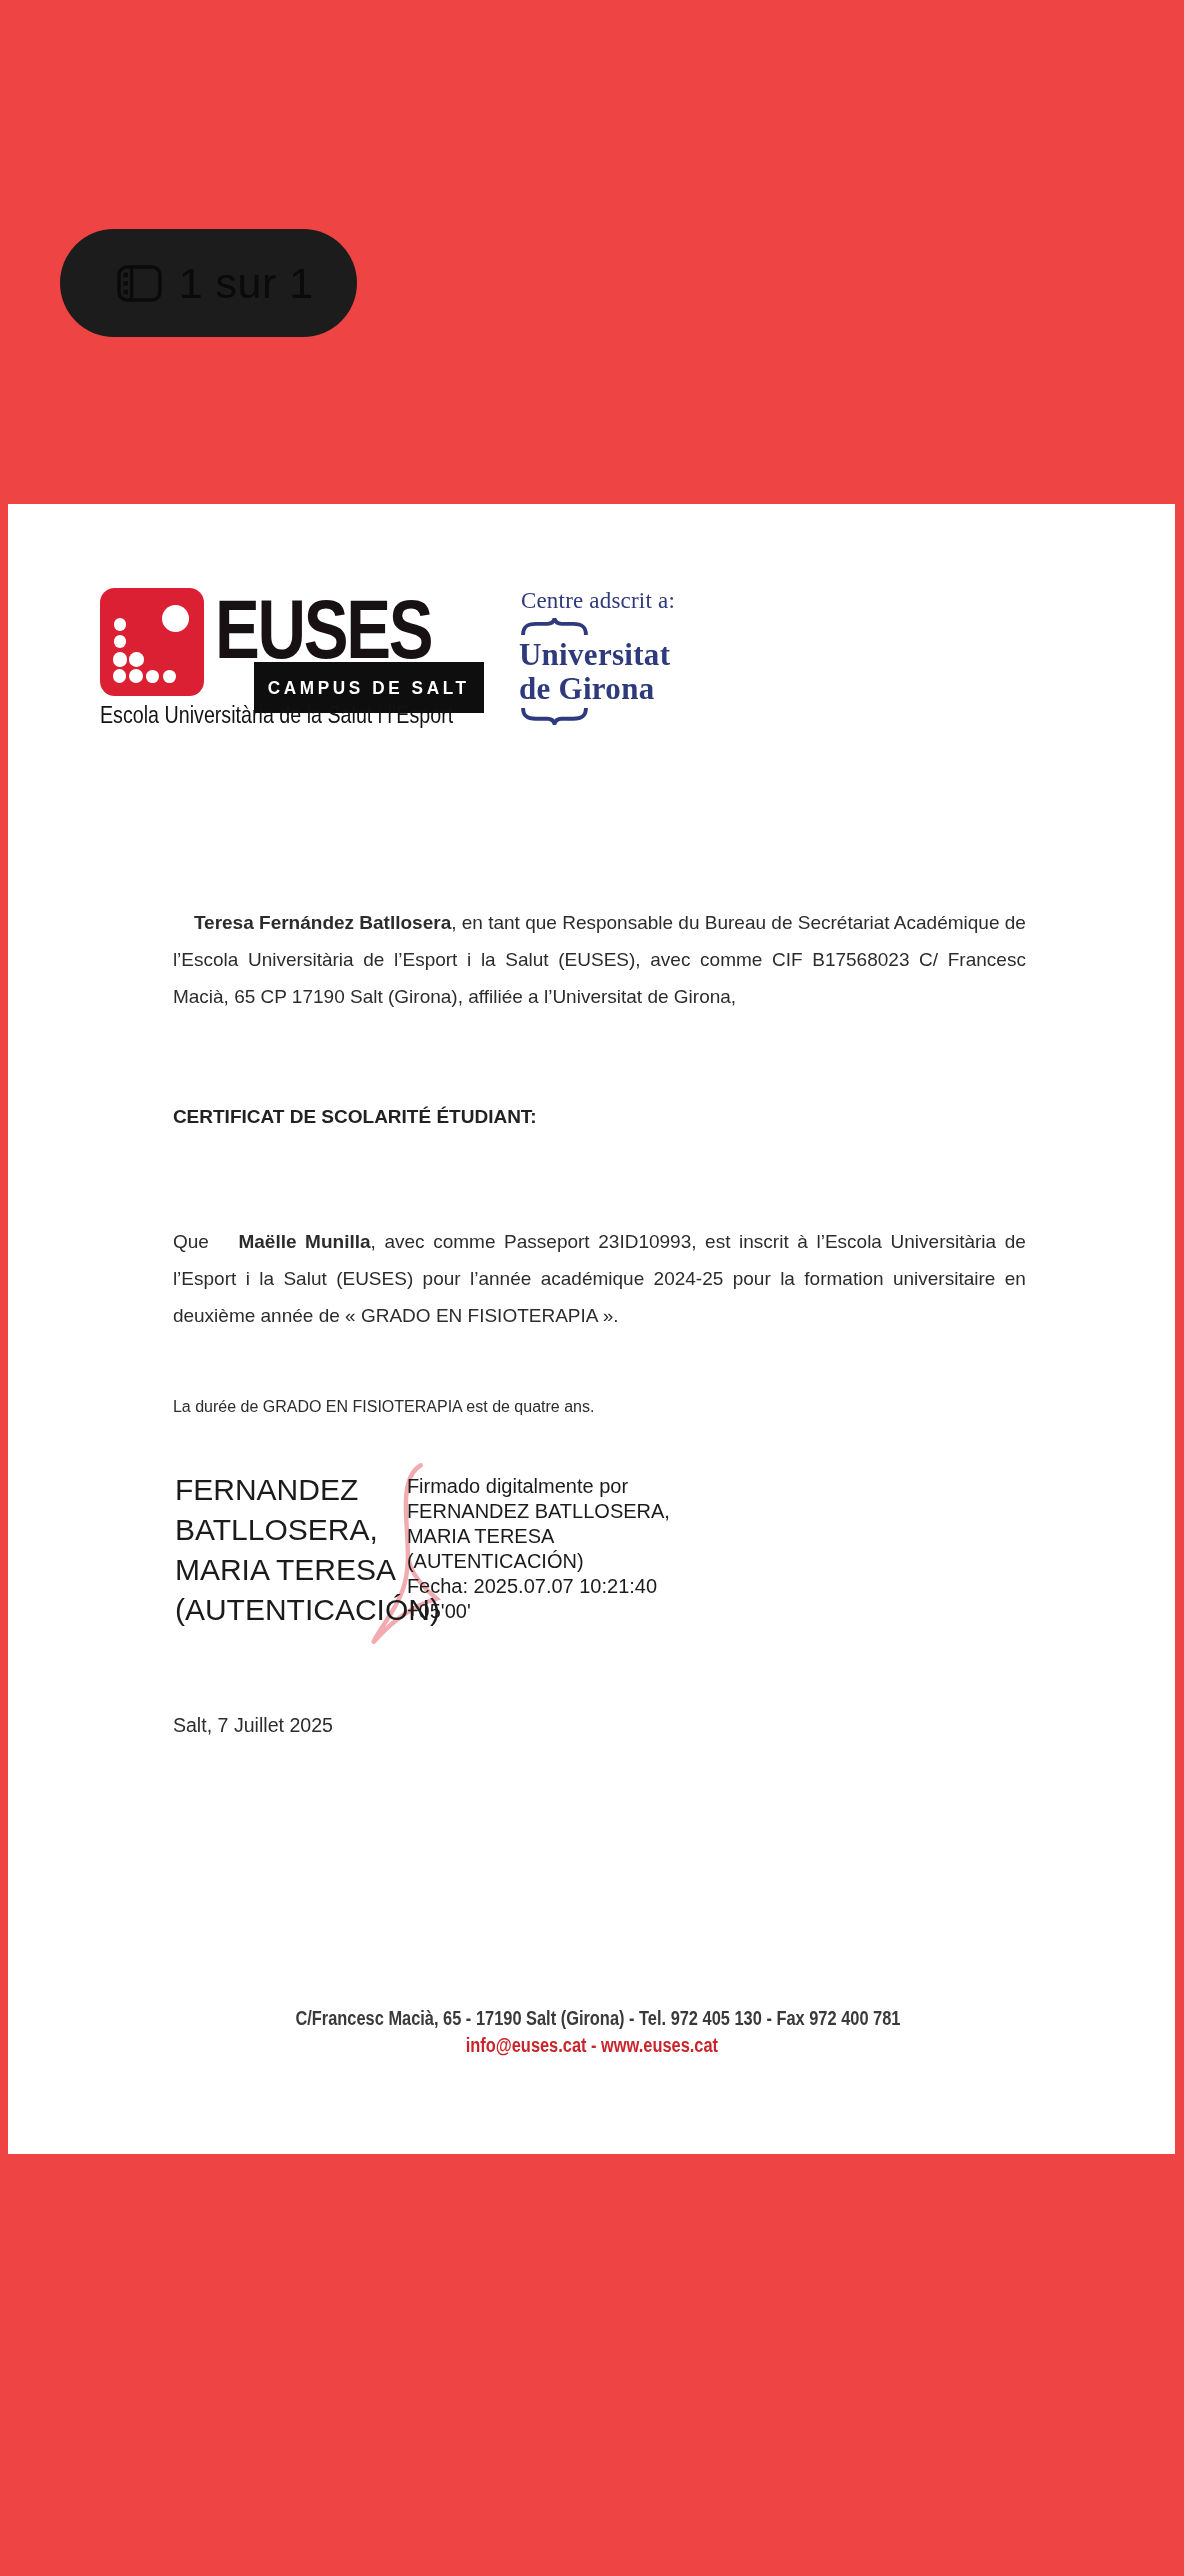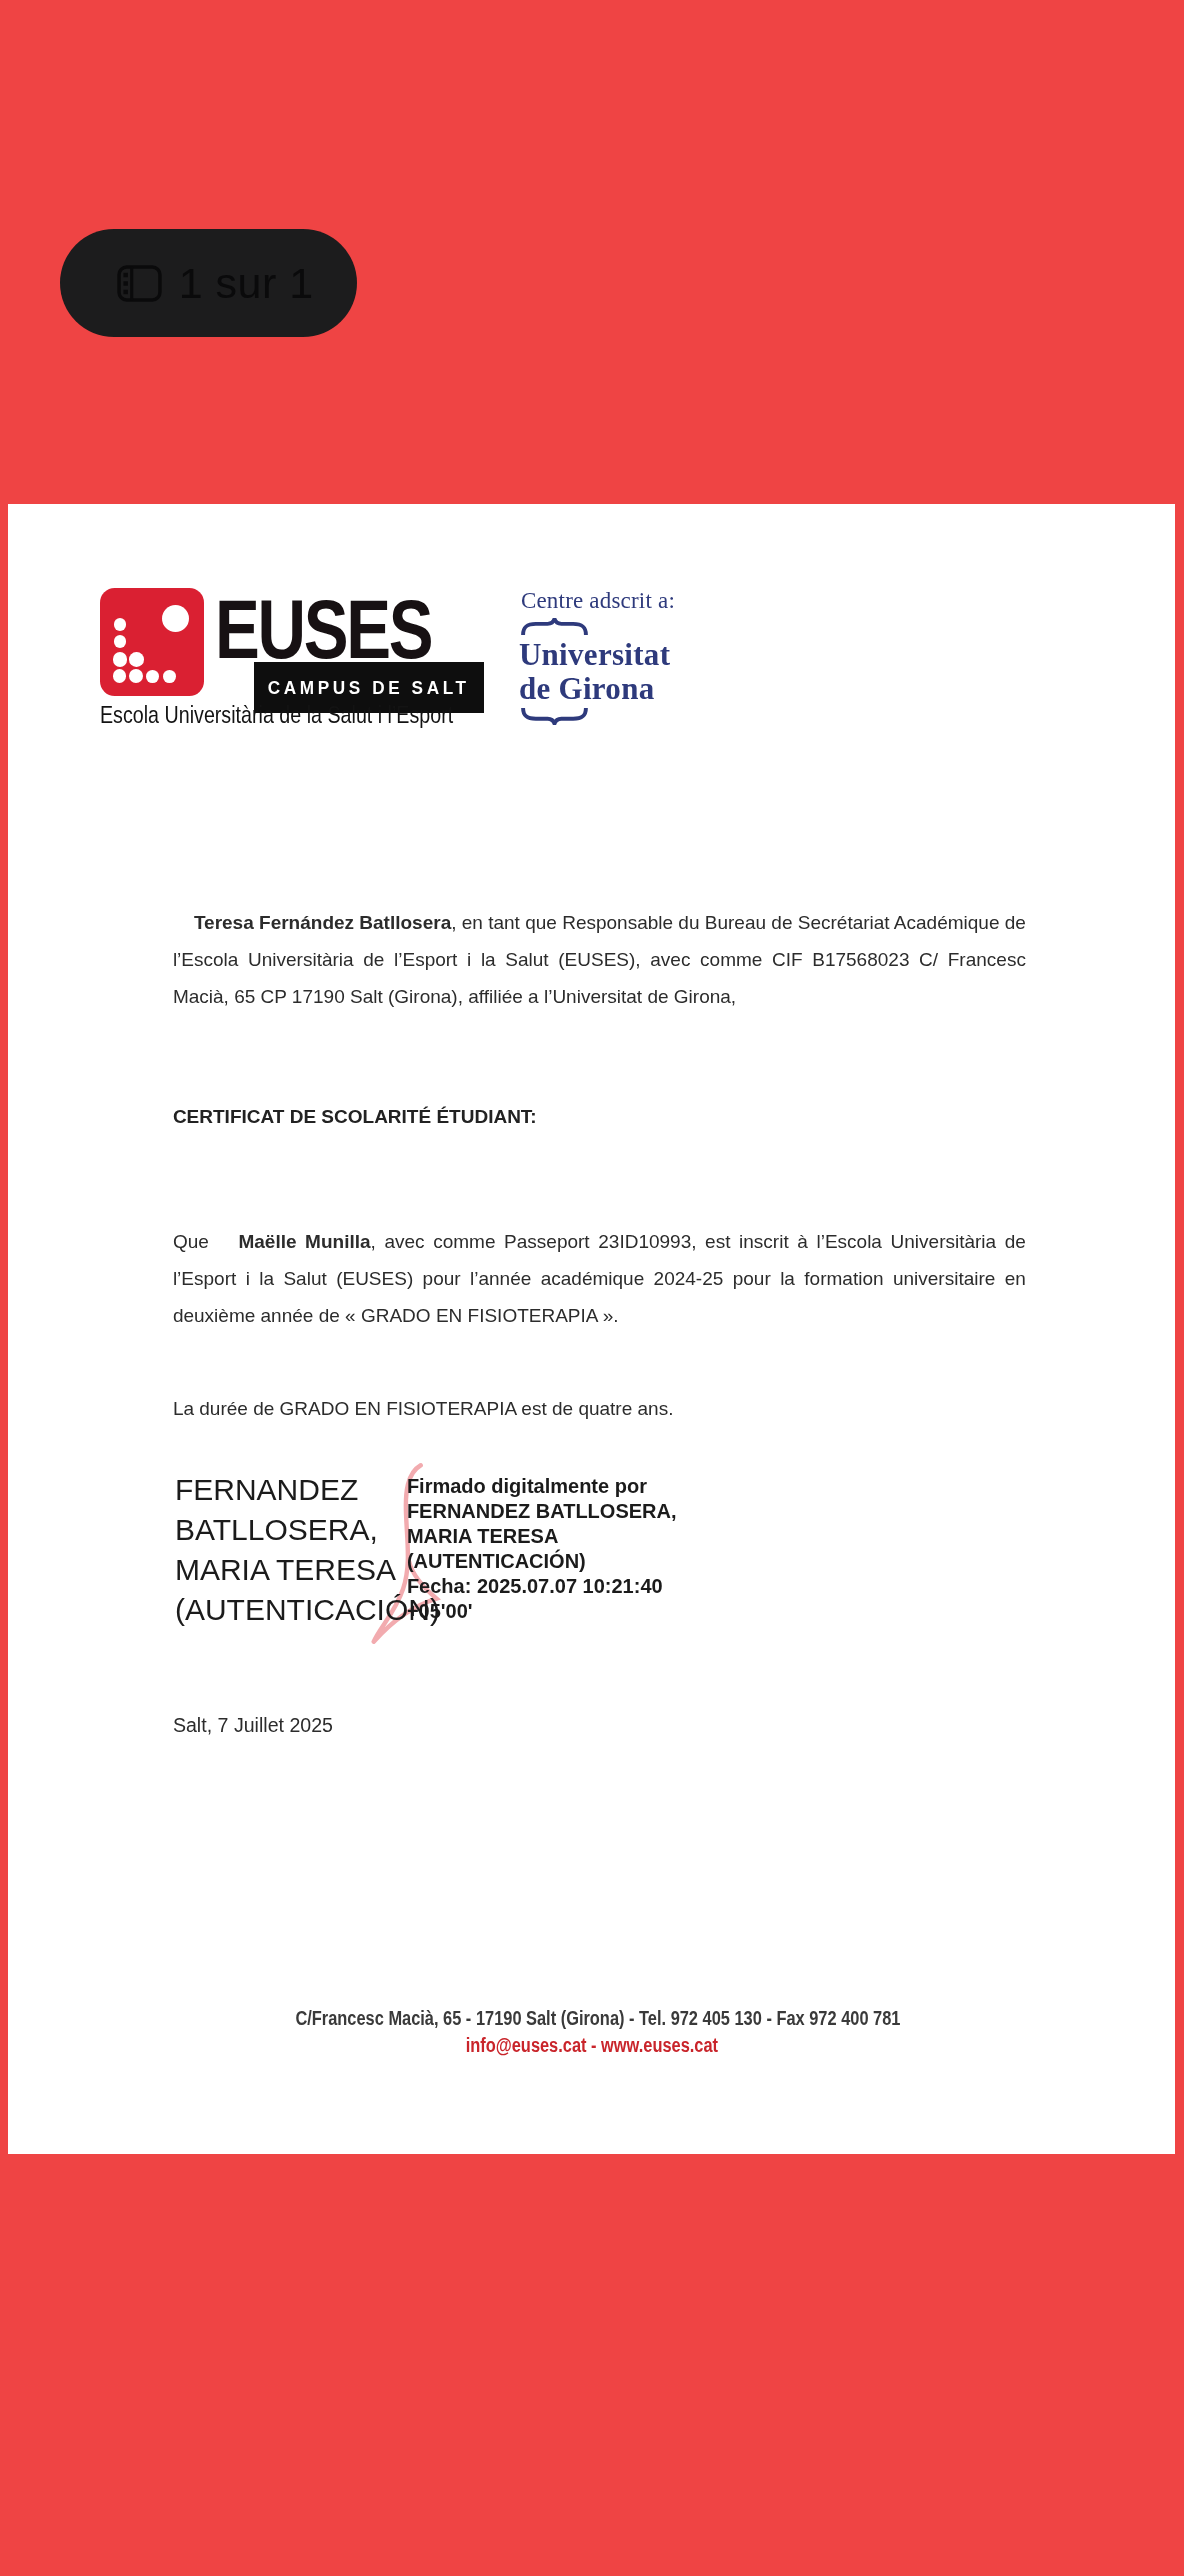--- a/index.html
+++ b/index.html
@@ -30,26 +30,26 @@
 
   
   .udg { color:#2e3a7c; font-family:"Liberation Serif", serif; }
   .udg-caption { left:513px; top:84px; font-size:23px; letter-spacing:0.2px; }
   .udg-name { left:511px; top:134px; font-size:31px; font-weight:700; line-height:34px; letter-spacing:0.3px; }
 
   
   .para { left:165px; width:853px; font-size:19px; line-height:37px; text-align:justify; color:#2c2c2c; }
   .bold { font-weight:700;margin-left:21px; }
   .heading { left:165px; top:602px; font-size:19px; font-weight:700; color:#222; }
-  .duration { left:165px; top:894px; font-size:19px; color:#2c2c2c; }
+  .duration { left:165px; top:894px; font-size:16px; color:#2c2c2c; }
   .dateline { left:165px; top:1210px; font-size:19.6px; color:#2c2c2c; }
 
   
   .sig-name { left:167px; top:966px; font-size:30px; line-height:40px; color:#1b1b1b; white-space:nowrap; }
-  .sig-details { left:399px; top:970px; font-size:20px; line-height:25px; color:#1b1b1b; white-space:nowrap;font-weight:bold; }
+  .sig-details { left:399px; top:970px; font-size:20px; line-height:25px; color:#1b1b1b; white-space:nowrap; }
   .sig-swoosh { left:352px; top:955px; }
 
   
   .footer { left:0; width:1167px; text-align:center; }
   .footer-line1 { top:1503px;padding-left:14px; }
   .footer-line2 { top:1530px; }
   .footer span { display:inline-block; transform:scaleX(.82); white-space:nowrap;
                  font-size:20px; font-weight:600; }
   .footer-line1 span { color:#3a3a3a; }
   .footer-line2 span { color:#c9252b; }

